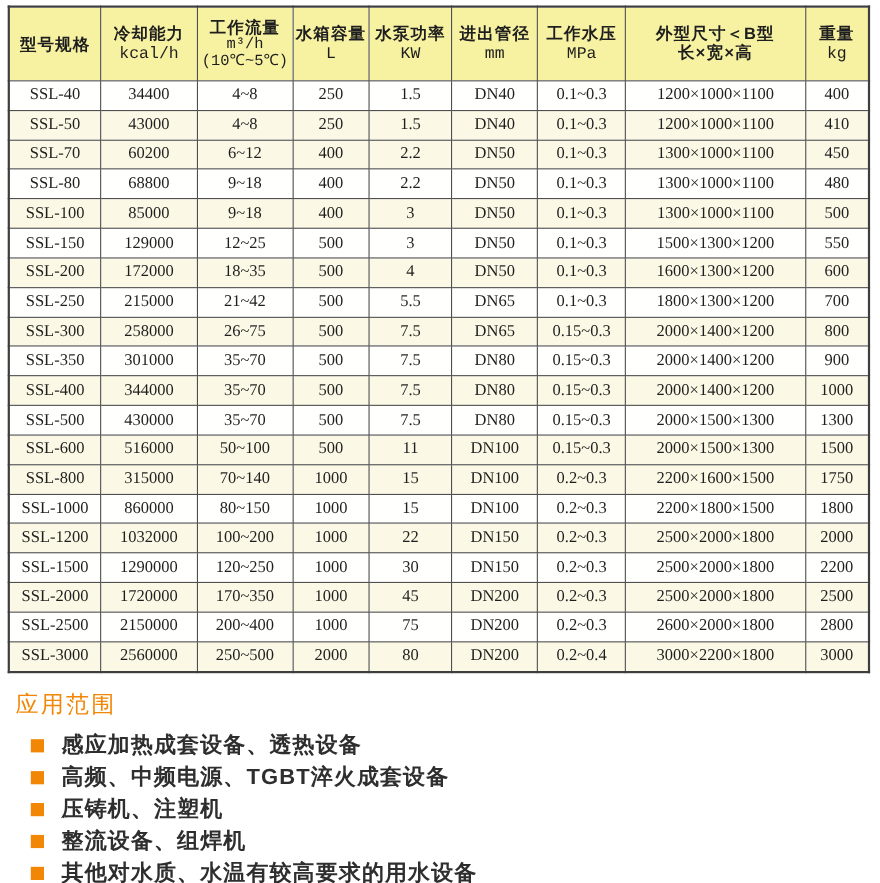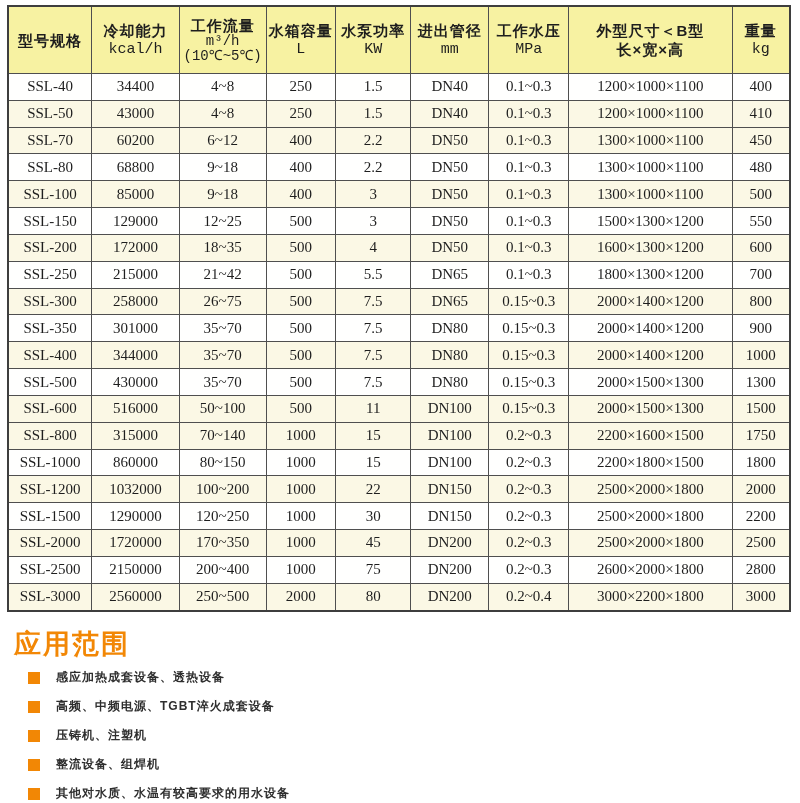--- a/index.html
+++ b/index.html
@@ -45,40 +45,40 @@
     font-weight: normal;
     font-size: 15px;
     letter-spacing: 0;
   }
   
   .spec-table thead th:nth-child(3) .h-main { line-height: 17px; }
   .spec-table thead th:nth-child(3) .h-sub  { line-height: 15px; font-size: 14px; }
   .spec-table thead th:nth-child(3) .h-sub:last-child { font-size: 14px; }
   
   .spec-table thead th:nth-child(8) .h-sub {
-    font-family: Liberation Sans, sans-serif;
+    font-family: Liberation Mono, monospace;
     font-weight: bold;
     font-size: 15px;
     letter-spacing: 1px;
   }
   .spec-table tbody td {
     font-family: "Liberation Serif", serif;
     font-size: 15px;
     background: #fffffe;
   }
   .spec-table tbody tr.stripe td { background: #fbf8e5; }
 
   
   .apps-title {
     position: absolute;
     left: 14px;
     top: 626px;
     color: #f28705;
-    font-size: 27px;
-    font-weight: bold;
+    font-size: 21px;
+    font-weight: normal;
     letter-spacing: 2px;
   }
   .apps-list {
     position: absolute;
     left: 28px;
     top: 663px;
     display: flex;
     flex-direction: column;
   }
   .app-item {
@@ -87,21 +87,21 @@
     height: 29px;
   }
   .bullet {
     width: 12px;
     height: 12px;
     background: #f28705;
     margin-right: 16px;
     flex: 0 0 auto;
   }
   .app-text {
-    font-size: 12px;
+    font-size: 20px;
     font-weight: bold;
     color: #2e2e2e;
     letter-spacing: 1px;
     white-space: nowrap;
   }
 </style>
 </head>
 <body>
 
 <table class="spec-table">

